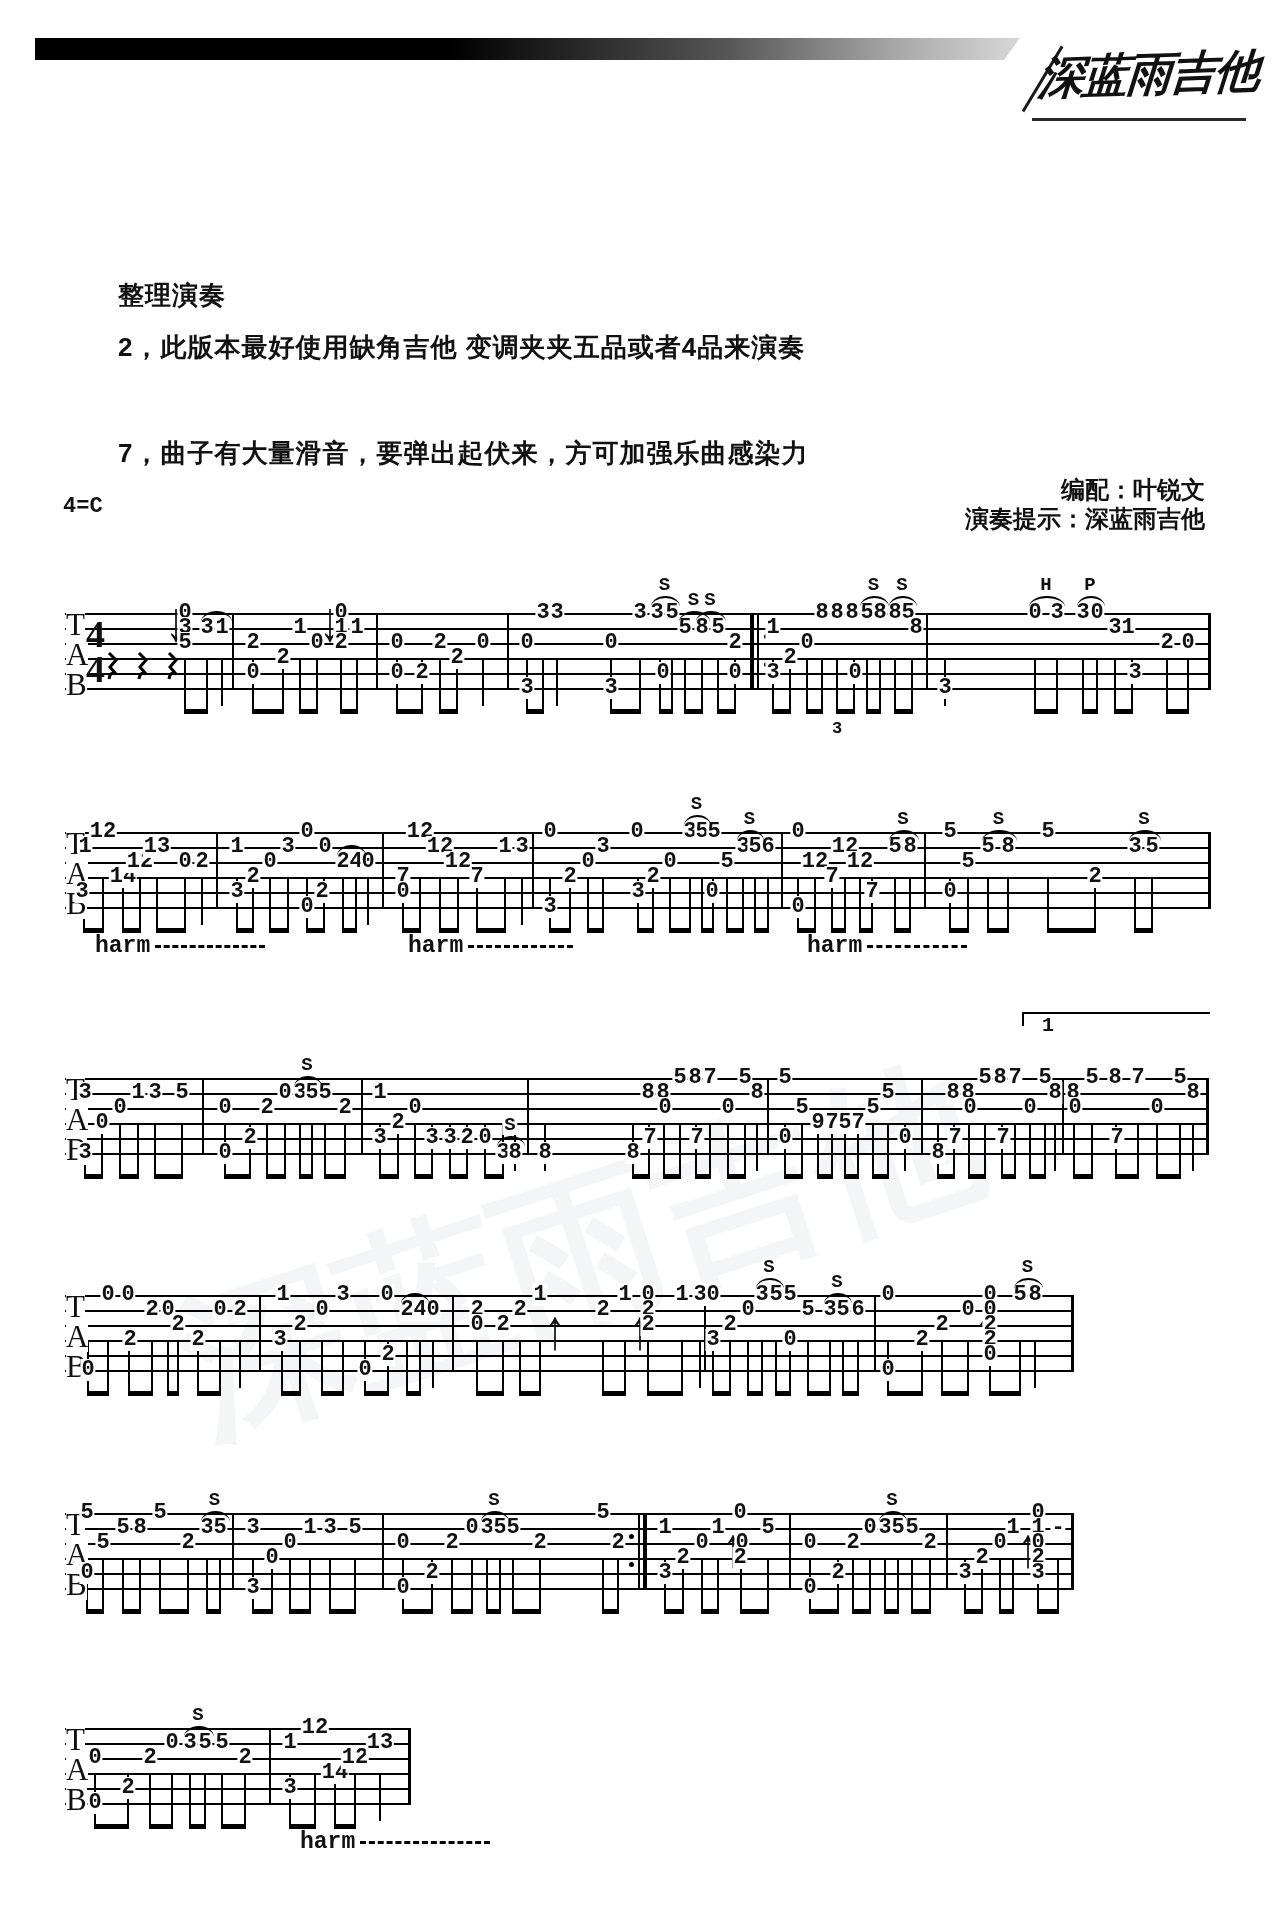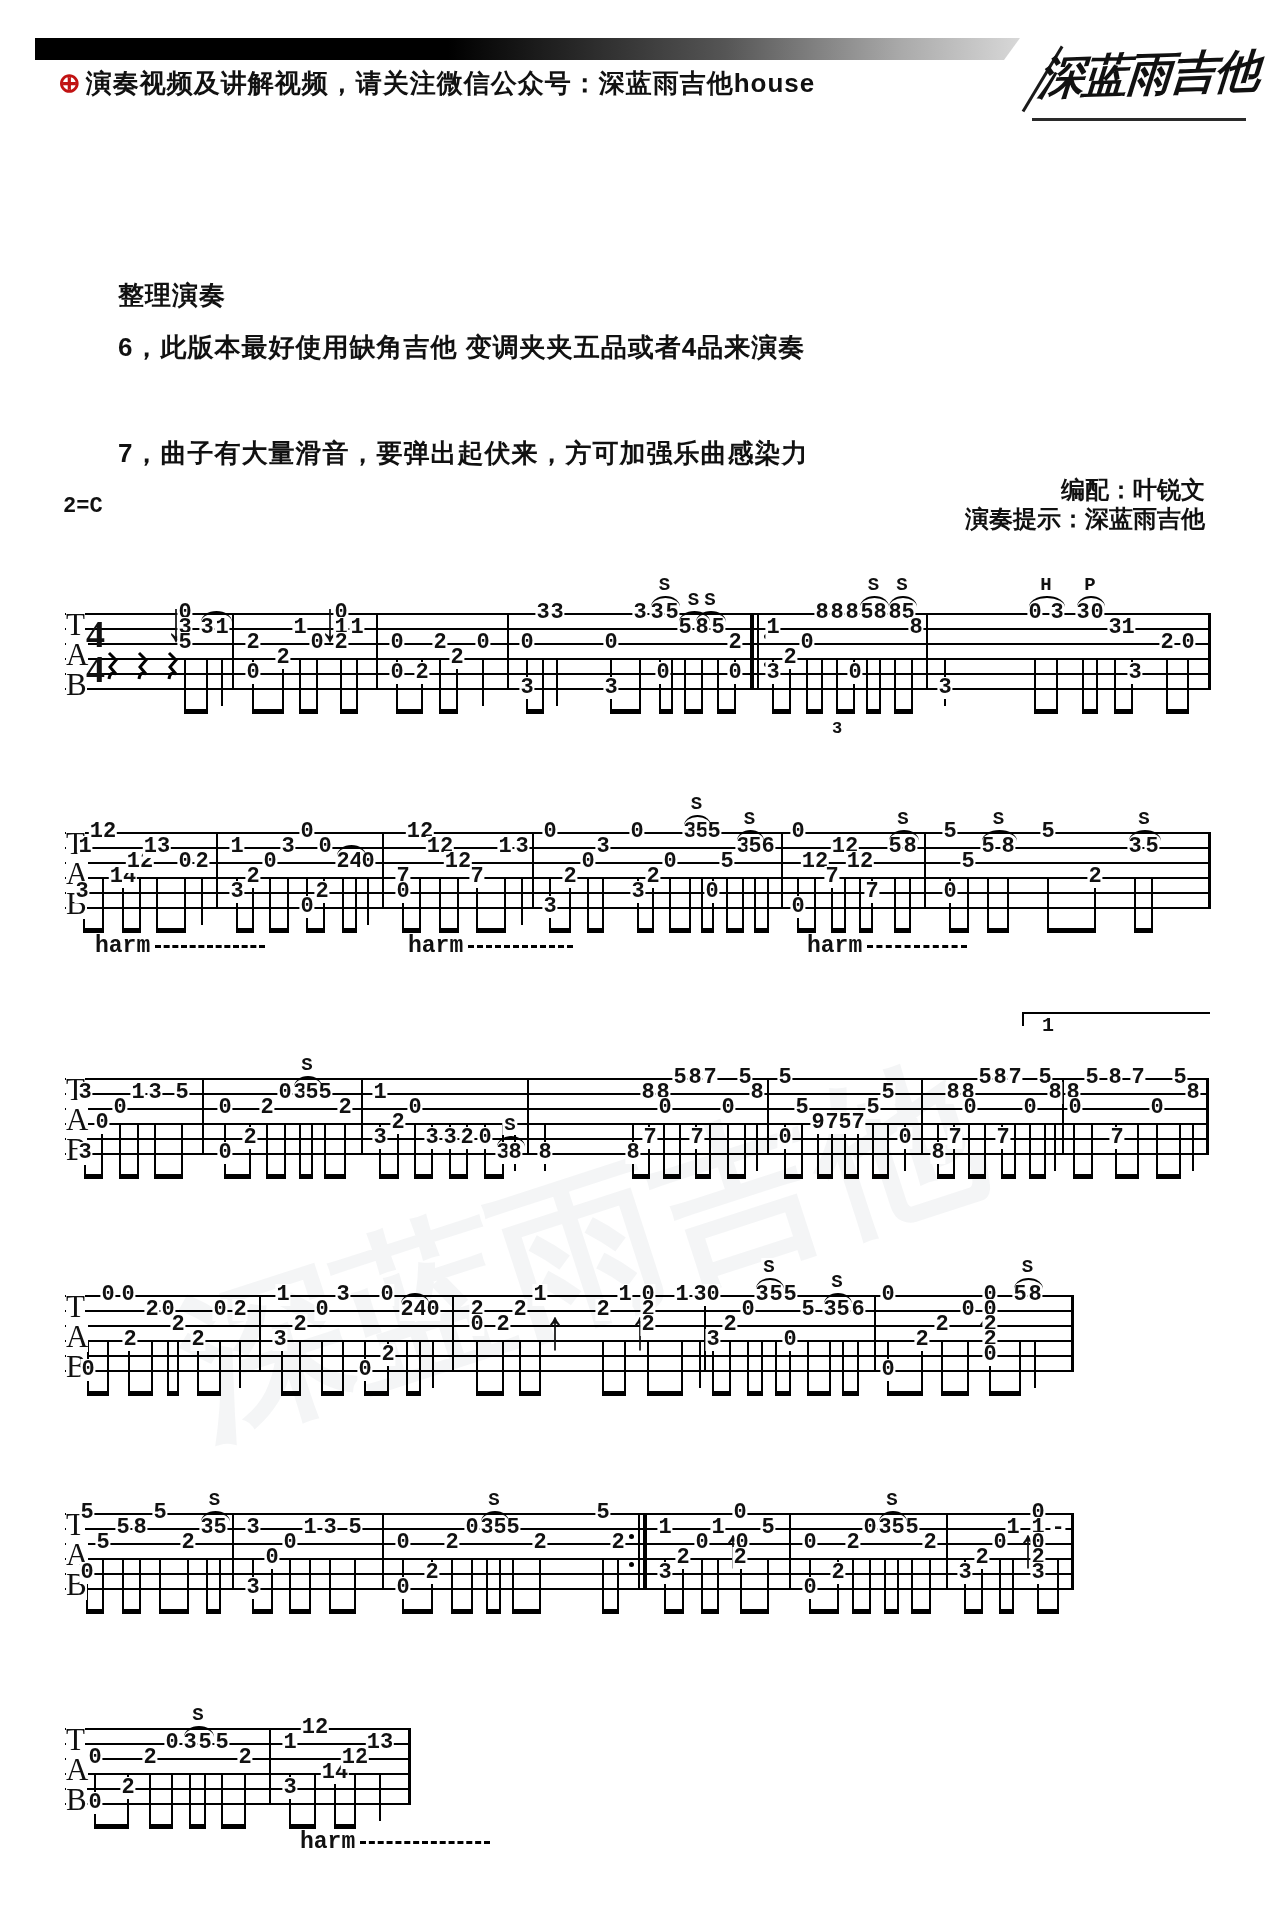--- a/index.html
+++ b/index.html
@@ -44,34 +44,31 @@
   .trip{font-family:"Liberation Mono",monospace;font-size:17px;font-weight:700;line-height:1;transform:translate(-50%,0);}
   .volta{border-top:2px solid #000;border-left:2px solid #000;}
   .vlbl{font-size:20px;font-weight:700;font-family:"Liberation Mono",monospace;line-height:1;}
 </style>
 </head>
 <body>
 
 <div class="page">
 
   <div class="abs grad-bar"></div>
-  <div class="abs notice">
-    <span class="plus">⊕</span><span>演奏视频及讲解视频，请关注微信公众号：深蓝雨吉他house</span>
-  </div>
   <div class="abs logo-slash"></div>
   <div class="abs logo">深蓝雨吉他</div>
   <div class="abs logo-rule"></div>
 
   <div class="abs tip" style="left:118px;top:278px;">整理演奏</div>
-  <div class="abs tip" style="left:118px;top:330px;">6，此版本最好使用缺角吉他 变调夹夹五品或者4品来演奏</div>
+  <div class="abs tip" style="left:118px;top:330px;">2，此版本最好使用缺角吉他 变调夹夹五品或者4品来演奏</div>
   <div class="abs tip" style="left:118px;top:436px;">7，曲子有大量滑音，要弹出起伏来，方可加强乐曲感染力</div>
 
   <div class="abs credit" style="right:67px;top:474px;">编配：叶锐文</div>
   <div class="abs credit" style="right:67px;top:503px;">演奏提示：深蓝雨吉他</div>
-  <div class="abs keysig">2=C</div>
+  <div class="abs keysig">4=C</div>
 
   <div class="abs watermark">深蓝雨吉他</div>
 
   <div></div>
 <div class="abs sline" style="left: 65px; top: 613px; width: 1145px;"></div>
     <div class="abs sline" style="left: 65px; top: 628px; width: 1145px;"></div>
     <div class="abs sline" style="left: 65px; top: 643px; width: 1145px;"></div>
     <div class="abs sline" style="left: 65px; top: 658px; width: 1145px;"></div>
     <div class="abs sline" style="left: 65px; top: 673px; width: 1145px;"></div>
     <div class="abs sline" style="left: 65px; top: 688px; width: 1145px;"></div>

